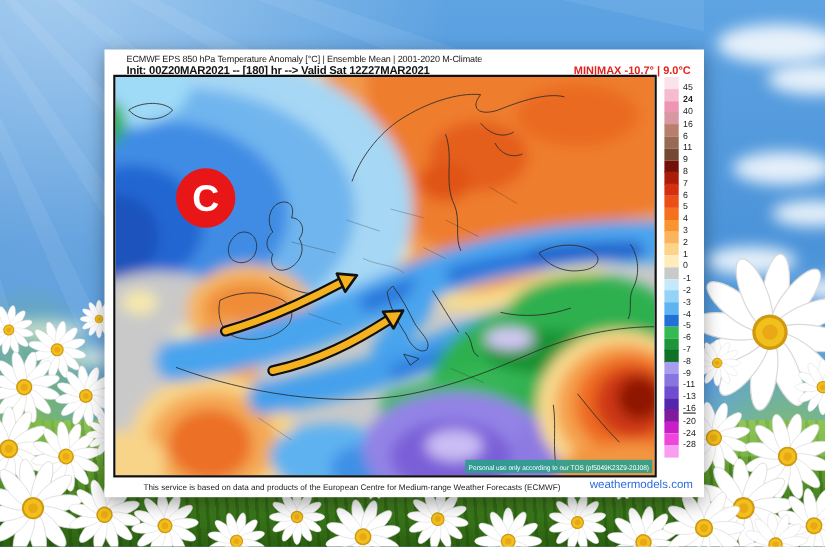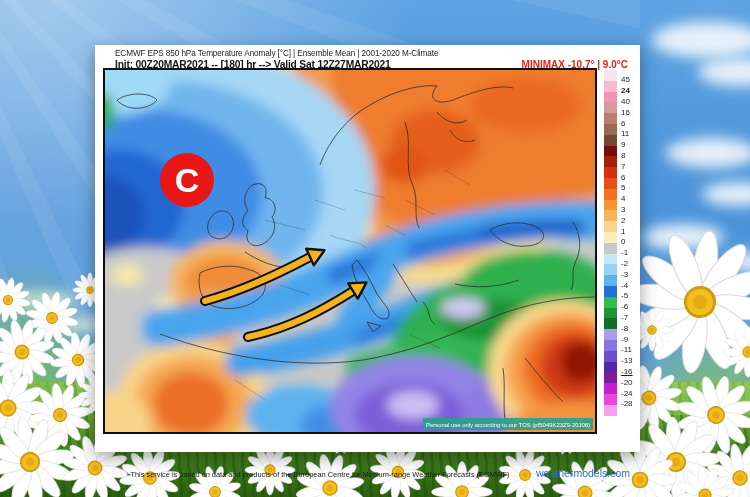--- a/index.html
+++ b/index.html
@@ -24,21 +24,21 @@
   .hdr-init{font-size:10.3px;font-weight:700;color:#141414;letter-spacing:-.2px;white-space:nowrap;}
   .hdr-minmax{font-size:10px;font-weight:700;color:#e2231a;white-space:nowrap;}
   .map-wrap{position:absolute;left:8px;top:23px;width:494px;height:366px;border:2px solid #101010;box-sizing:border-box;background:#c9c9c9;overflow:hidden;}
   .map-wrap svg.map{display:block;width:100%;height:100%;}
   .banner{position:absolute;left:6px;top:7px;width:467px;height:28px;z-index:6;display:flex;align-items:center;justify-content:center;
           background:linear-gradient(180deg,#ffc91f 0%,#f4ae00 100%);box-shadow:1px 2px 4px rgba(0,0,0,.4);}
   .banner span{font-size:14.6px;font-weight:700;color:#0d0d0d;letter-spacing:-.35px;white-space:nowrap;}
   .colorbar{position:absolute;left:509px;top:25px;width:36px;height:346px;}
   .colorbar .cell{position:absolute;left:0;width:13px;height:11.2px;}
   .colorbar .lab{position:absolute;left:17px;font-size:8px;line-height:8px;color:#222;}
-  .panel-footer{position:absolute;left:8px;right:8px;top:389px;height:17px;margin-top:32px;}
+  .panel-footer{position:absolute;left:8px;right:8px;top:389px;height:17px;}
   .disclaimer{position:absolute;left:0;right:95px;top:4px;text-align:center;font-size:7.4px;color:#1b1b1b;white-space:nowrap;}
   .brand{position:absolute;right:2px;top:1px;font-size:10.5px;color:#2e6cdb;text-decoration:none;}
 </style>
 </head>
 <body>
 
 <div class="stage">
   <div class="sky"></div>
   <div class="sun-glow"></div>
   <div class="rays"></div>

